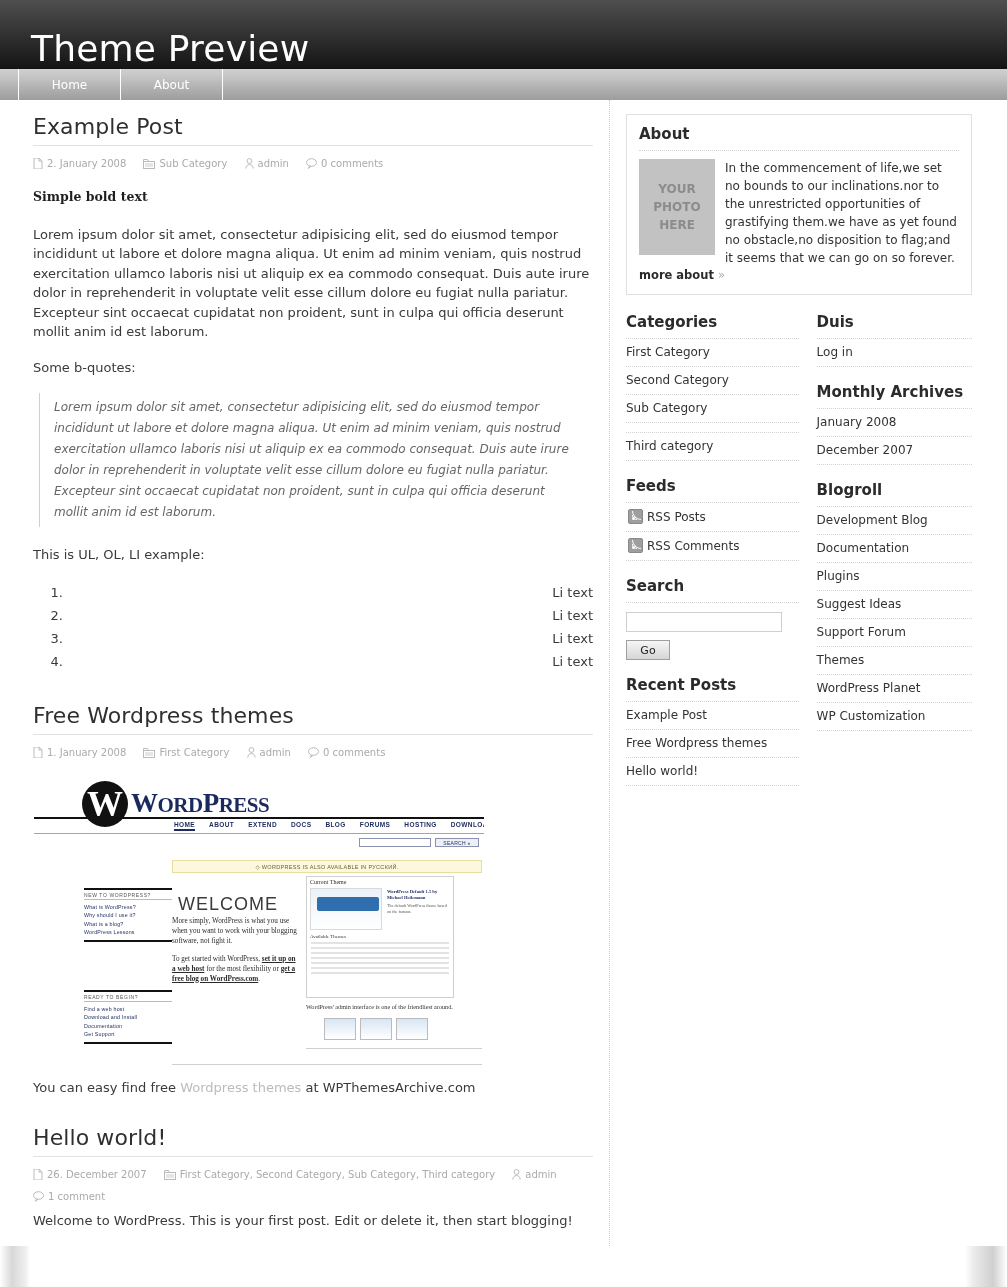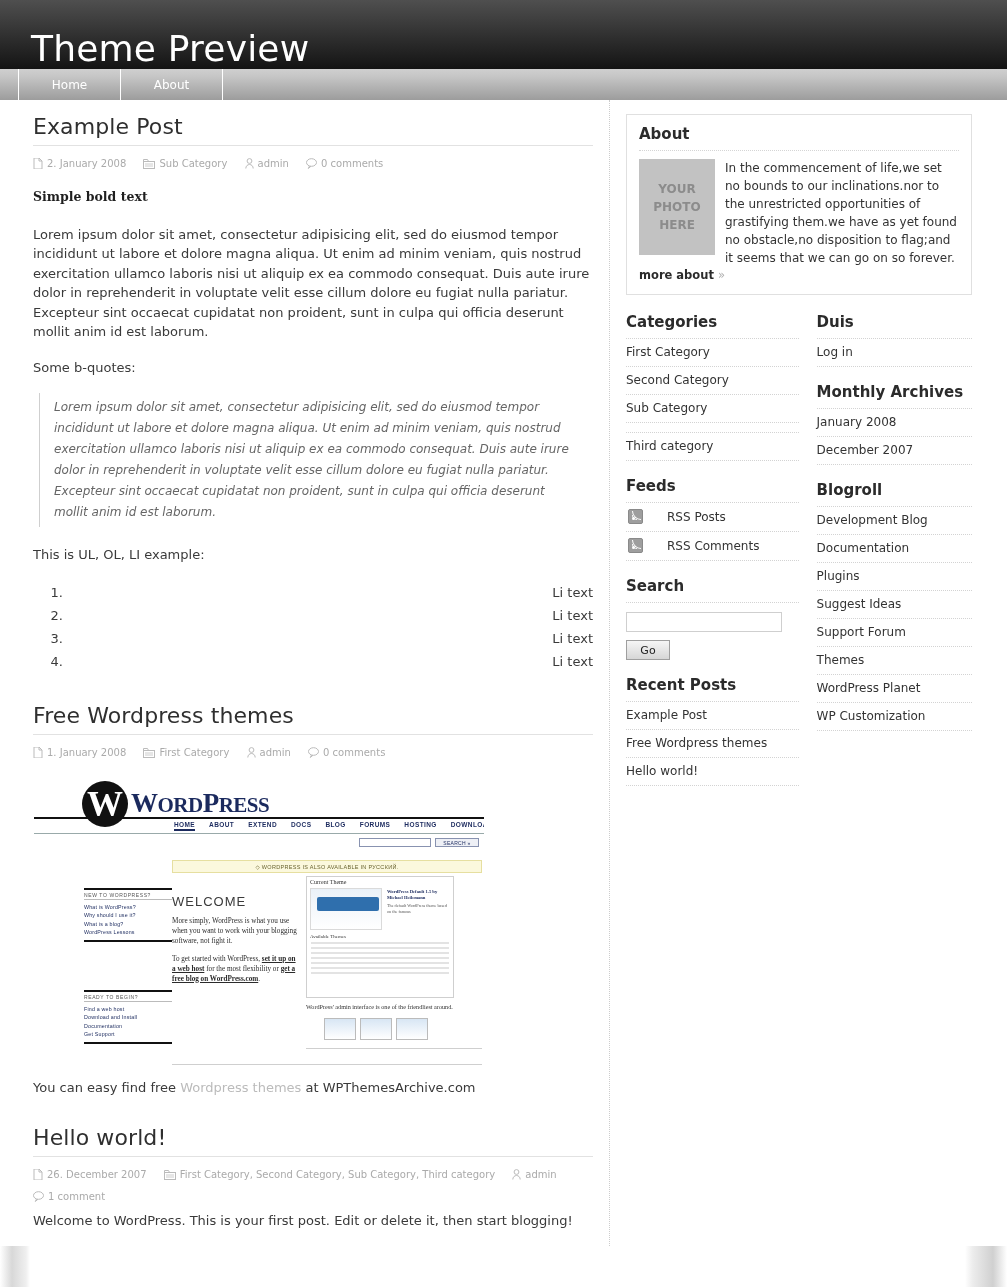--- a/index.html
+++ b/index.html
@@ -147,21 +147,21 @@
   .wp-shot .wp-word { font-family:"Liberation Serif", serif; font-weight:bold; font-size:27px; letter-spacing:-0.5px; color:#1b2a5e; margin-left:3px; }
   .wp-shot .wp-word .sm { font-size:21px; }
   .wp-shot .rule-top { position:absolute; left:0; right:0; top:41px; border-top:2px solid #111; }
   .wp-shot .wp-nav { position:absolute; left:140px; top:45px; display:flex; gap:14px; font-family:"Liberation Sans", sans-serif; font-size:6.5px; letter-spacing:0.4px; color:#1b2a5e; font-weight:bold;}
   .wp-shot .wp-nav span.active { border-bottom:2px solid #1b2a5e; padding-bottom:1px; }
   .wp-shot .rule-bot { position:absolute; left:0; right:0; top:57px; border-top:1px solid #9aa; }
   .wp-shot .wp-search { position:absolute; right:5px; top:62px; display:flex; gap:4px; }
   .wp-shot .wp-search .fld { width:72px; height:9px; border:1px solid #8892b0; background:#fff; }
   .wp-shot .wp-search .btn { width:44px; height:9px; border:1px solid #8892b0; background:#eef0f6; font-family:"Liberation Sans",sans-serif; font-size:5px; text-align:center; line-height:9px; color:#1b2a5e; letter-spacing:0.3px;}
   .wp-shot .notice { position:absolute; left:138px; right:2px; top:84px; height:13px; background:#fbf8dd; border:1px solid #e6dfa0; font-family:"Liberation Sans",sans-serif; font-size:5.5px; color:#6a6430; line-height:13px; text-align:center; letter-spacing:0.3px;}
-  .wp-shot .welcome { position:absolute; left:138px; top:118px; font-family:"Liberation Sans",sans-serif; font-size:13px; color:#3a3a3a; letter-spacing:1px; }
+  .wp-shot .welcome { position:absolute; left:144px; top:118px; font-family:"Liberation Sans",sans-serif; font-size:18px; color:#3a3a3a; letter-spacing:1px; }
   .wp-shot .copy { position:absolute; left:138px; top:108px; width:128px; font-size:7.2px; line-height:10px; color:#2b2b2b; }
   .wp-shot .copy p { margin:0 0 8px 0; }
   .wp-shot .copy b { font-weight:bold; }
   .wp-shot .copy u { text-decoration:underline; }
   .wp-shot .sidecol { position:absolute; left:50px; top:112px; width:88px; }
   .wp-shot .sidecol .sec-h { font-family:"Liberation Sans",sans-serif; font-size:5px; letter-spacing:0.6px; color:#555; border-top:2px solid #111; border-bottom:1px solid #bbb; padding:2px 0 1px 0; margin-bottom:3px;}
   .wp-shot .sidecol .lnk { font-family:"Liberation Sans",sans-serif; font-size:5.3px; color:#1b2a5e; line-height:8.5px; letter-spacing:0.2px;}
   .wp-shot .sidecol .endrule { border-bottom:2px solid #111; margin-top:3px; }
   .wp-shot .rightpanel { position:absolute; left:272px; top:100px; width:148px; border:1px solid #cfcfcf; height:122px; background:#fff; }
   .wp-shot .rightpanel .ph-title { font-size:6px; color:#333; padding:2px 3px; }
@@ -206,21 +206,21 @@
     padding-bottom:7px; border-bottom:1px dotted #d3d3d3;
   }
   .widget ul { list-style:none; margin:0; padding:0; }
   .widget ul li {
     border-bottom:1px dotted #d3d3d3;
     padding:6px 0 7px 0;
     font-size:12px;
   }
   .widget ul li a { color:#333; text-decoration:none; cursor:pointer; }
   .widget ul li.spacer { height:10px; padding:0; border-bottom:1px dotted #d3d3d3; }
-  .widget ul li.feed { display:flex; align-items:flex-end; gap:24px; padding-left:2px;}
+  .widget ul li.feed { display:flex; align-items:flex-end; gap:4px; padding-left:2px;}
   .rss-ico {
     width:15px; height:15px; background:#9e9e9e; border:1px solid #8a8a8a; border-radius:2px;
     position:relative; flex:none;
   }
   .rss-ico::before{
     content:""; position:absolute; left:3px; bottom:3px; width:3px; height:3px; background:#fff; border-radius:50%;
   }
   .rss-ico::after{
     content:""; position:absolute; left:3px; bottom:3px; width:8px; height:8px;
     border:2px solid #fff; border-left:none; border-bottom:none;

